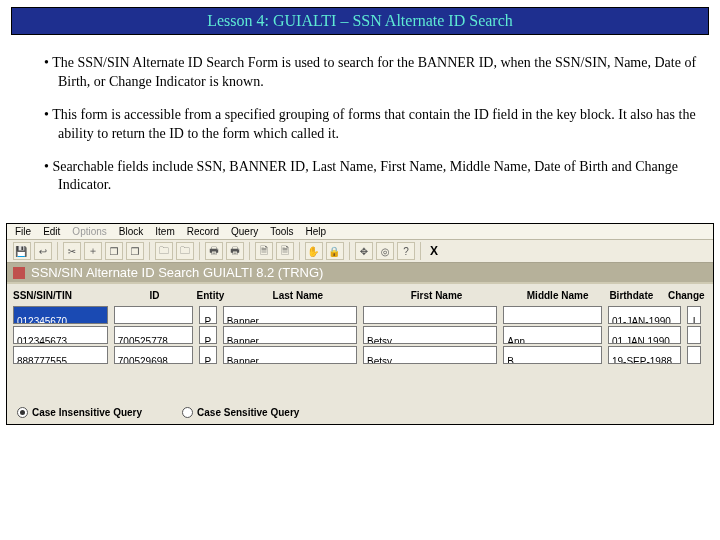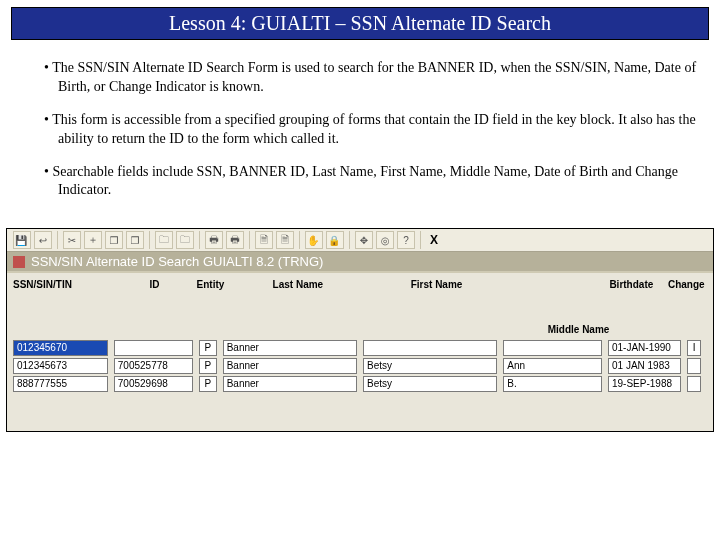--- a/index.html
+++ b/index.html
@@ -7,25 +7,25 @@
     margin: 0;
     width: 720px;
     height: 540px;
     font-family: Georgia, "Times New Roman", serif;
     background: #fff;
     color: #000;
     font-size: 14px;
   }
   .title-band {
     background: #1e2f8f;
-    color: #ffffff;
+    color: #5eead4;
     padding: 4px 0;
     margin: 8px 12px 0 12px;
     text-align: center;
-    font-size: 20px;
+    font-size: 16px;
     outline: 1px solid #000;
   }
   .content {
     padding: 12px 20px 14px 20px;
     line-height: 1.35;
   }
   .content p {
     margin: 8px 0 14px 0;
     text-indent: -14px;
     padding-left: 38px;
@@ -84,40 +84,40 @@
   }
   .row {
     display: flex;
     padding: 1px 6px;
   }
   .cell {
     border: 1px solid #7a7a7a;
     background: #fff;
     height: 16px;
     margin-right: 6px;
-    padding: 0 3px;
+    padding: 8px 3px;
     overflow: hidden;
     white-space: nowrap;
     font-size: 10px;
     line-height: 14px;
   }
   .c-ssn { width: 96px; }
   .c-id  { width: 80px; }
   .c-ent { width: 18px; text-align:center; }
   .c-last{ width: 136px; }
   .c-first{ width: 136px; }
   .c-mid { width: 100px; }
   .c-bd  { width: 74px; }
   .c-chg { width: 14px; text-align:center;}
   .h-ssn { width: 102px; }
   .h-id  { width: 86px; text-align:center;}
   .h-ent { width: 24px; }
   .h-last{ width: 142px; text-align:center;margin-left:8px;}
   .h-first{ width: 142px; text-align:center;}
-  .h-mid { width: 106px; text-align:right;margin-top:45px;}
+  .h-mid { width: 106px; text-align:center;}
   .h-bd  { width: 60px; }
   .h-chg { width: 40px; }
   .sel { background:#1a4ab3; color:#fff; }
   .emptyrows { height: 38px; }
   .radios {
     display:flex; gap:40px;
     padding: 4px 10px 6px 10px;
     align-items:center;
   }
   .radio { display:flex; align-items:center; gap:4px; font-size:10px; font-weight:bold;}
@@ -135,20 +135,31 @@
 <div class="title-band">Lesson 4: GUIALTI – SSN Alternate ID  Search</div>
 
 <div class="content">
   <p>The SSN/SIN Alternate ID Search Form is used to search for the BANNER ID, when the  SSN/SIN, Name, Date of Birth, or Change Indicator is known.</p>
   <p>This form is accessible from a specified grouping of forms that contain the ID field in the key block. It also has the ability to return the ID to the form which called it.</p>
   <p>Searchable fields include SSN, BANNER ID, Last Name, First Name, Middle Name, Date of Birth and Change Indicator.</p>
 </div>
 
 <div class="app">
 
+  <div class="menubar">
+    <span>File</span>
+    <span>Edit</span>
+    <span class="dis">Options</span>
+    <span>Block</span>
+    <span>Item</span>
+    <span>Record</span>
+    <span>Query</span>
+    <span>Tools</span>
+    <span>Help</span>
+  </div>
 
   <div class="toolbar">
     <div class="tbtn">💾</div>
     <div class="tbtn">↩</div>
     <div class="tsep"></div>
     <div class="tbtn">✂</div>
     <div class="tbtn">＋</div>
     <div class="tbtn">❐</div>
     <div class="tbtn">❐</div>
     <div class="tsep"></div>
@@ -199,30 +210,40 @@
     <div class="cell c-bd">01-JAN-1990</div>
     <div class="cell c-chg">I</div>
   </div>
   <div class="row">
     <div class="cell c-ssn">012345673</div>
     <div class="cell c-id">700525778</div>
     <div class="cell c-ent">P</div>
     <div class="cell c-last">Banner</div>
     <div class="cell c-first">Betsy</div>
     <div class="cell c-mid">Ann</div>
-    <div class="cell c-bd">01 JAN 1983</div>
+    <div class="cell c-bd">01 JAN 1990</div>
     <div class="cell c-chg"></div>
   </div>
   <div class="row">
     <div class="cell c-ssn">888777555</div>
     <div class="cell c-id">700529698</div>
     <div class="cell c-ent">P</div>
     <div class="cell c-last">Banner</div>
     <div class="cell c-first">Betsy</div>
     <div class="cell c-mid">B.</div>
     <div class="cell c-bd">19-SEP-1988</div>
     <div class="cell c-chg"></div>
   </div>
 
   <div class="emptyrows"></div>
 
+  <div class="radios">
+    <div class="radio">
+      <span class="rdot on"></span>
+      <span>Case Insensitive Query</span>
+    </div>
+    <div class="radio">
+      <span class="rdot"></span>
+      <span>Case Sensitive Query</span>
+    </div>
+  </div>
 
 </div>
 
 </body></html>

